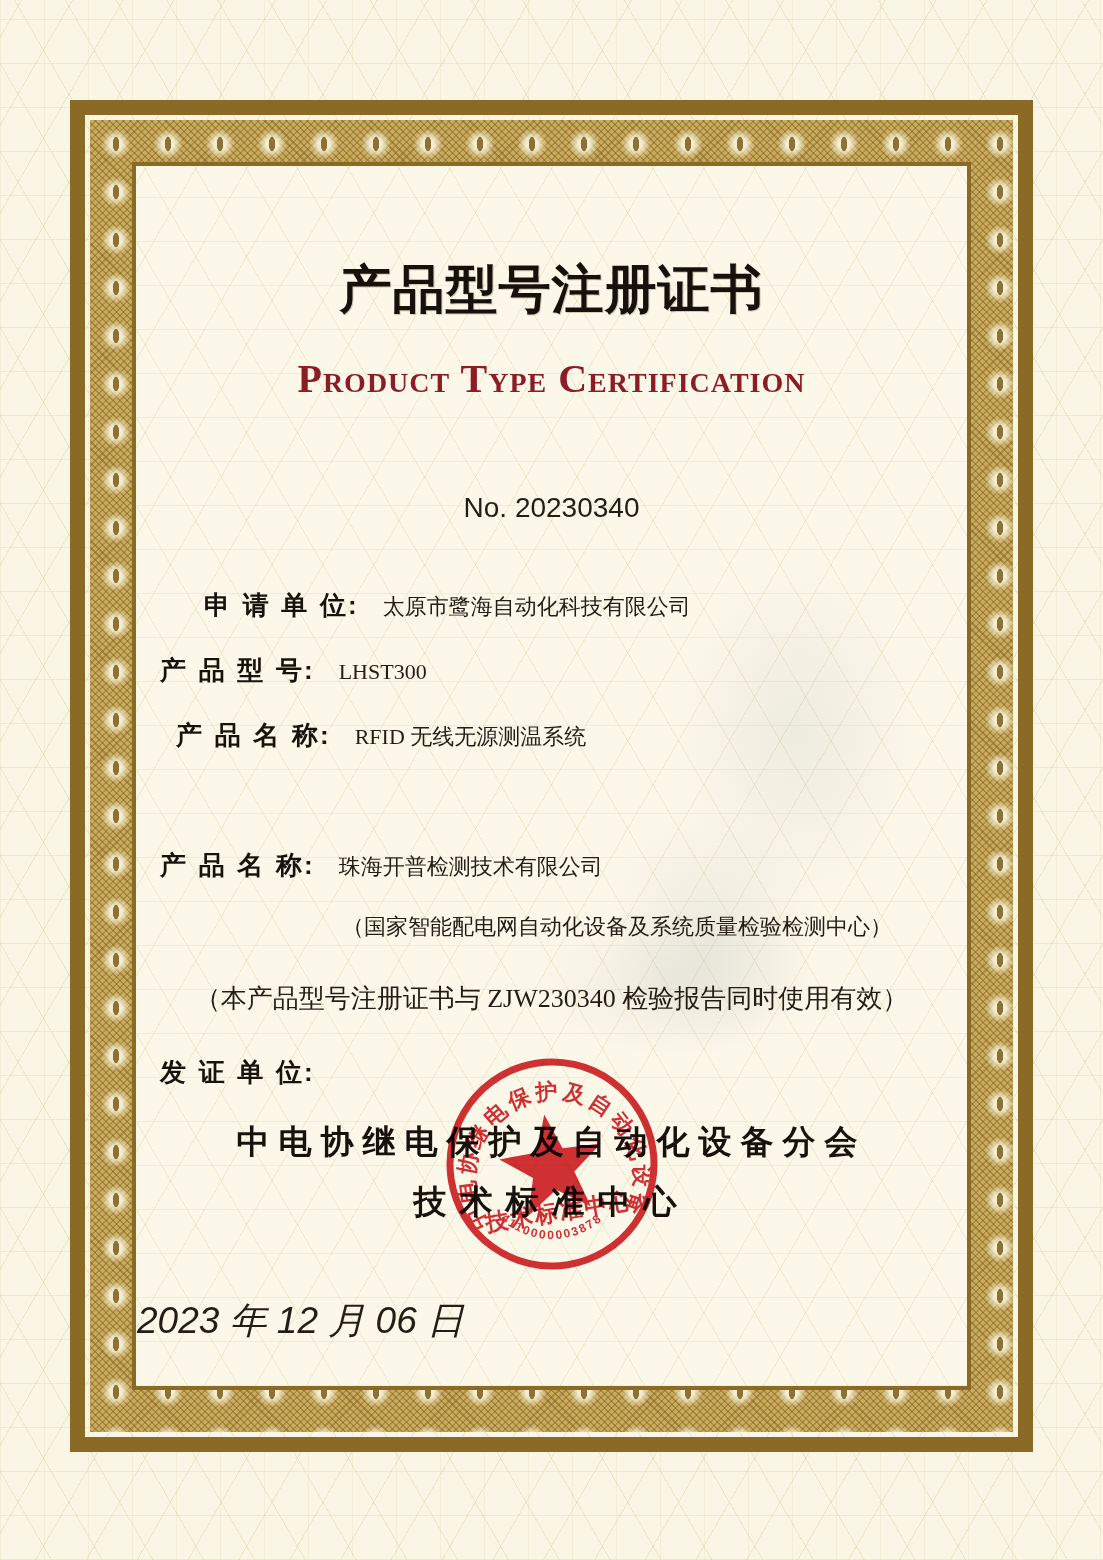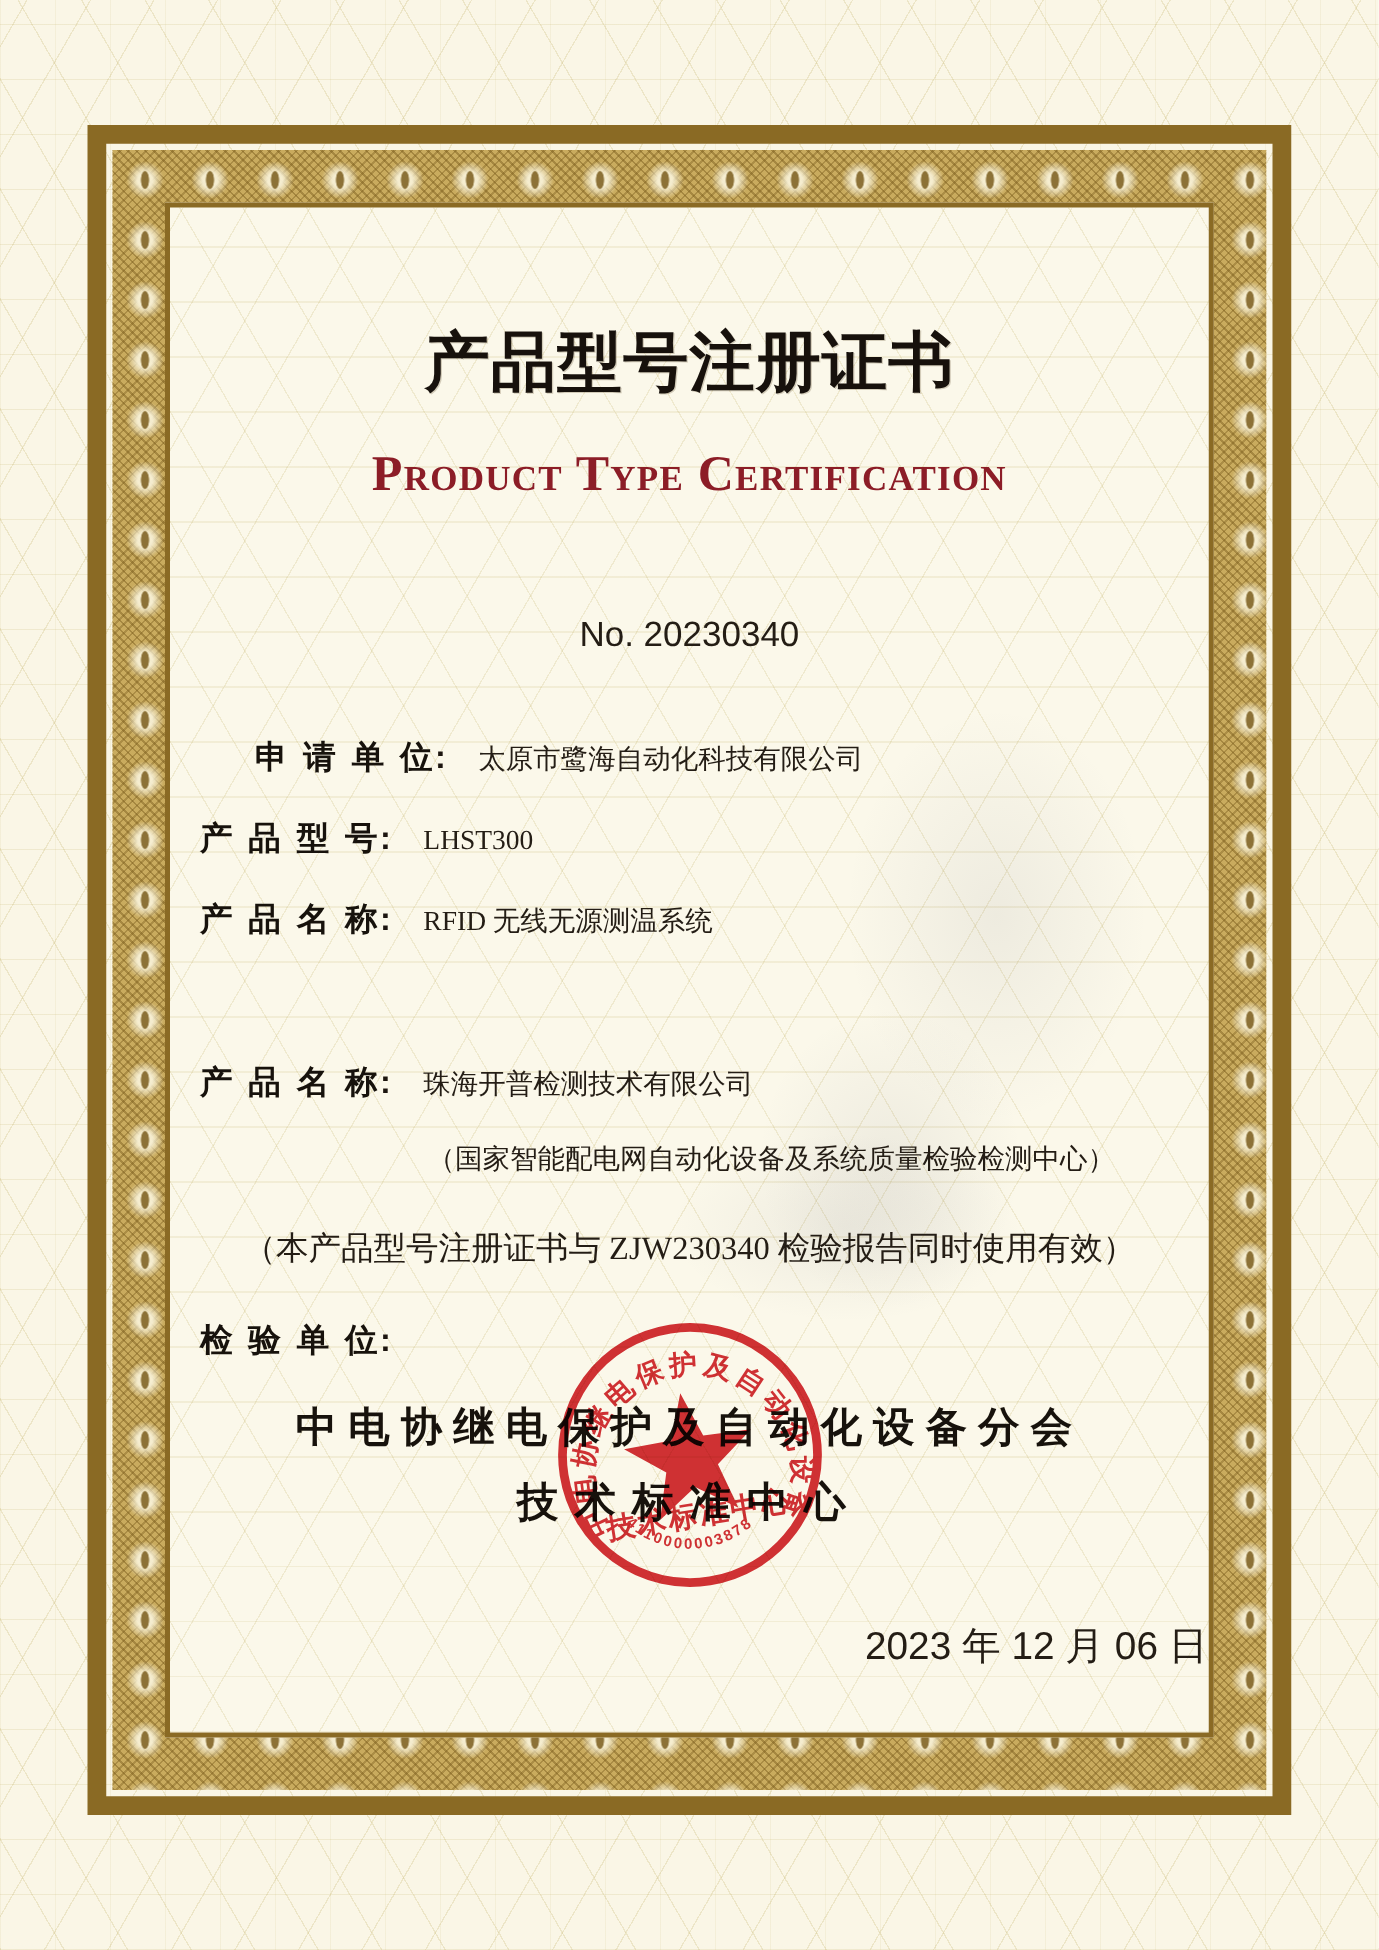--- a/index.html
+++ b/index.html
@@ -88,21 +88,21 @@
     text-align: justify; text-align-last: justify;
     font-size: 26px; font-weight: 700; color: #17120c;
     vertical-align: baseline;
   }
   .colon { font-size: 26px; font-weight: 700; margin-left: 2px; }
   .fvalue {
     font-family: "Liberation Serif", serif;
     font-size: 22px; color: #241d15;
     margin-left: 26px;
   }
-  .row1 { top: 421px; margin-left: 44px; } .row2 { top: 486px; } .row3 { top: 551px; }
+  .row1 { top: 421px; margin-left: 44px; } .row2 { top: 486px; } .row3 { top: 551px; margin-left: 16px; }
   .row4 { top: 616px; } .row5 { top: 681px; }
 
   .note-center-org {
     position: absolute; top: 745px; left: 205px;
     font-family: "Liberation Serif", serif;
     font-size: 22px; color: #241d15; white-space: nowrap;
   }
   .note-validity {
     position: absolute; top: 814px; left: 0; width: 100%;
     text-align: center;
@@ -117,22 +117,22 @@
     white-space: nowrap;
   }
   .issuer-line2 {
     position: absolute; top: 1013px; left: 0; width: 100%;
     text-align: center;
     font-size: 33px; font-weight: 600; letter-spacing: 13px; color: #17120c;
     white-space: nowrap;
   }
   .date-line {
     position: absolute; top: 1129px; left: 0; width: 100%;
-    text-align: right;
-    font-size: 31px; color: #241d15;
+    text-align: left;
+    font-size: 37px; color: #241d15; font-style: italic;
   }
 
   
   .seal {
     position: absolute; left: 295px; top: 877px;
     width: 240px; height: 240px;
     mix-blend-mode: multiply;
     opacity: .92;
     transform: rotate(-9deg);
   }
@@ -174,21 +174,21 @@
 
     <div class="row row5">
       <span class="flabel">产品名称</span><span class="colon">:</span><span class="fvalue">珠海开普检测技术有限公司</span>
     </div>
 
     <div class="note-center-org">（国家智能配电网自动化设备及系统质量检验检测中心）</div>
 
     <div class="note-validity">（本产品型号注册证书与 ZJW230340 检验报告同时使用有效）</div>
 
     <div class="row issuer-label-row">
-      <span class="flabel">检验单位</span><span class="colon">:</span>
+      <span class="flabel">发证单位</span><span class="colon">:</span>
     </div>
 
     <div class="issuer-line1">中电协继电保护及自动化设备分会</div>
 
     <div class="issuer-line2">技术标准中心</div>
 
     <svg class="seal" viewBox="0 0 240 240" xmlns="http://www.w3.org/2000/svg">
       <defs>
         <path id="ringPath" d="M 49 172 A 80 80 0 1 1 191 172" fill="none"></path>
         <path id="numPath" d="M 56 160 A 76 76 0 0 0 184 160" fill="none"></path>

